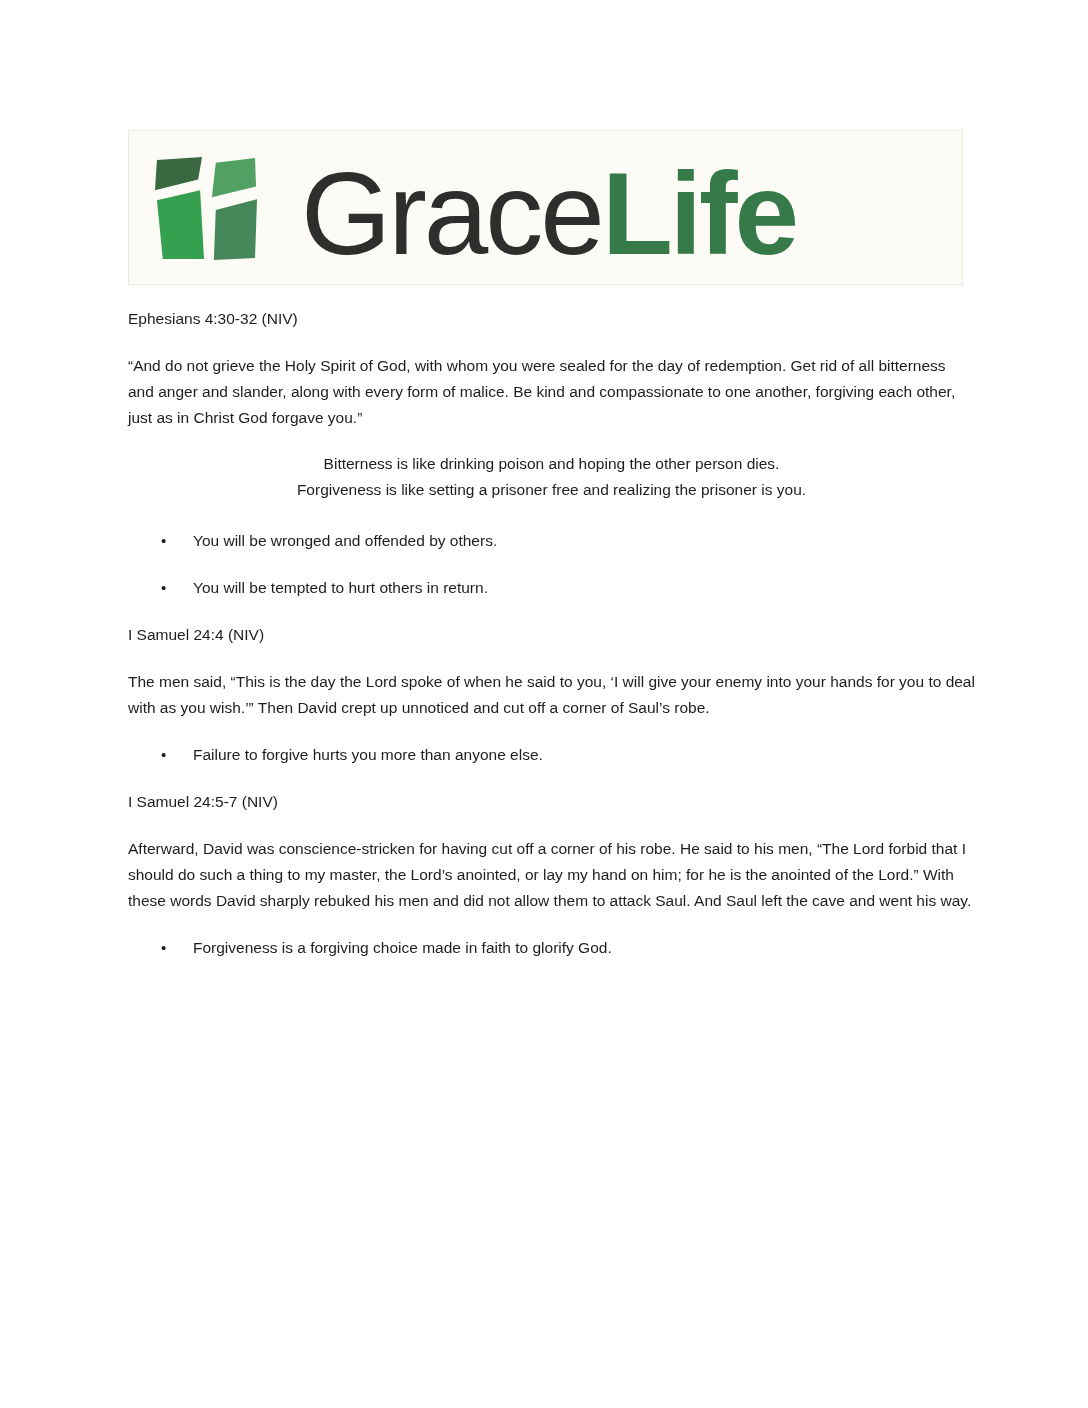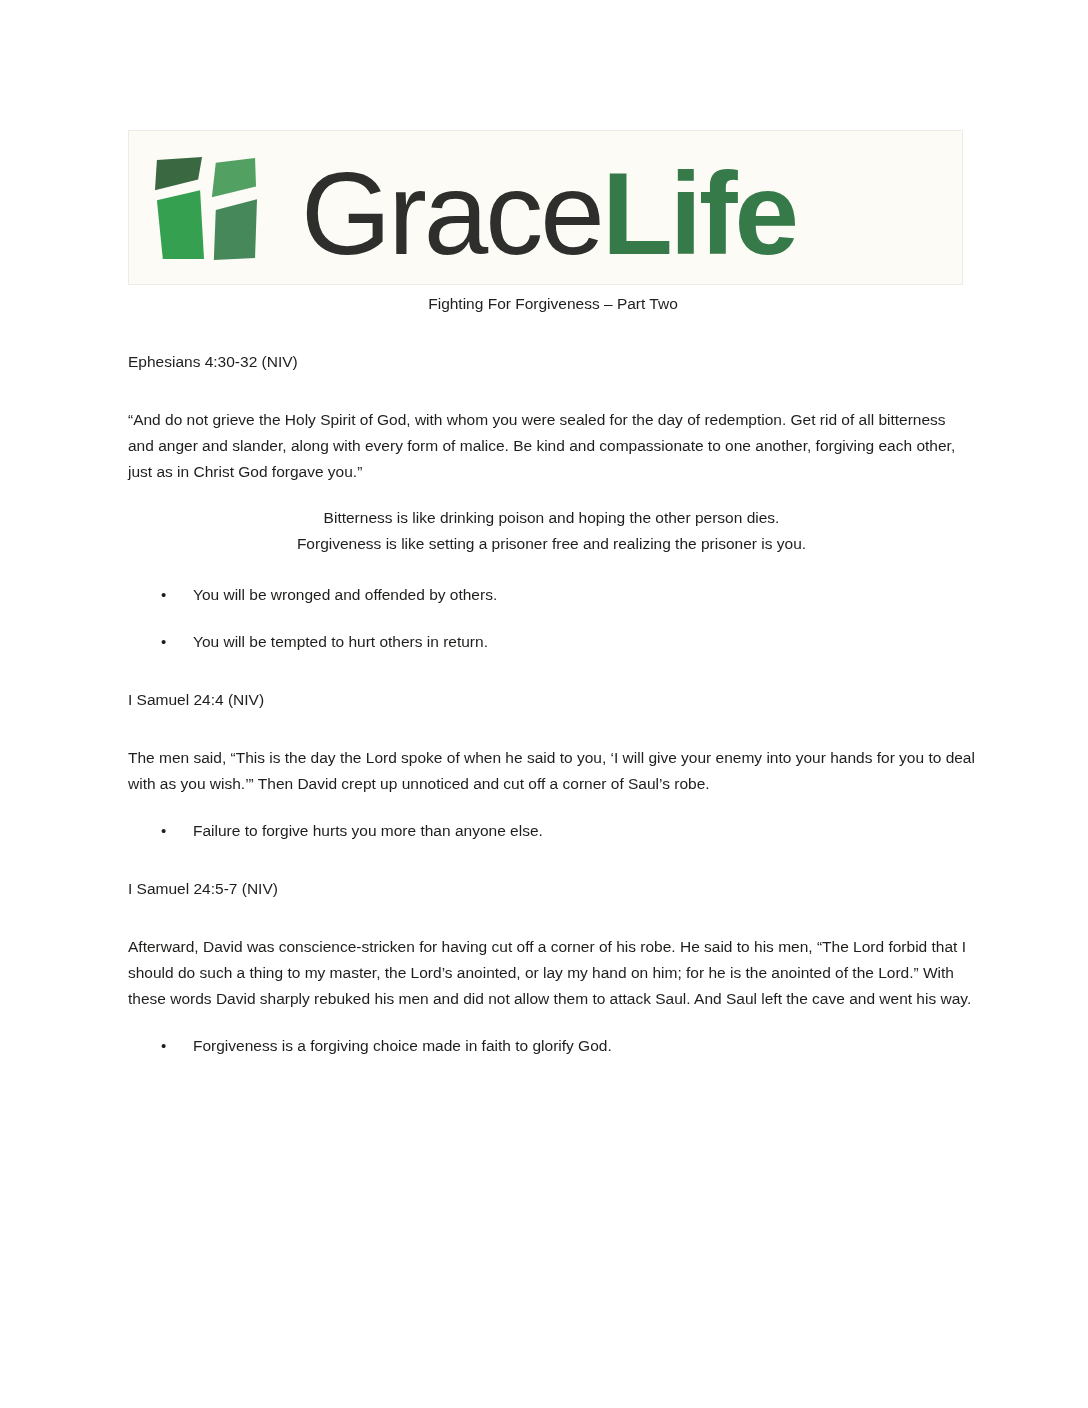--- a/index.html
+++ b/index.html
@@ -52,21 +52,21 @@
     line-height: 26px;
     margin-top: 6px;
   }
   .line { display: block; }
   .ref, .para, .heading, .bullet {
     font-size: 15.5px;
     line-height: 26px;
     width: 847px;
   }
   .ref.first { }
-  .ref, .para { margin-top: 32px; }
+  .ref, .para { margin-top: 21px; }
   .quote-block {
     text-align: center;
     font-size: 15.5px;
     line-height: 26px;
     margin-top: 20px;
     width: 847px;
   }
   .heading { font-weight: bold; margin-top: 20px; }
   .bullet {
     position: relative;
@@ -93,21 +93,20 @@
       <polygon points="64,7 104,2 105,31 60,42" fill="#52a163"></polygon>
       <polygon points="4,45 48,35 52,105 10,105" fill="#35a050"></polygon>
       <polygon points="64,55 106,44 104,104 62,106" fill="#46885a"></polygon>
     </svg>
     <div class="logo-text">
       <span class="logo-grace">Grace</span><span class="logo-life">Life</span>
     </div>
   </div>
 
   <div class="title-block">
-    <span class="line">Fighting For Forgiveness – Part Two</span>
   </div>
 
   <div class="ref first">Ephesians 4:30-32 (NIV)</div>
 
   <div class="para">“And do not grieve the Holy Spirit of God, with whom you were sealed for the day of redemption. Get rid of all bitterness and anger and slander, along with every form of malice. Be kind and compassionate to one another, forgiving each other, just as in Christ God forgave you.”</div>
 
   <div class="quote-block">
     <span class="line">Bitterness is like drinking poison and hoping the other person dies.</span>
     <span class="line">Forgiveness is like setting a prisoner free and realizing the prisoner is you.</span>
   </div>

